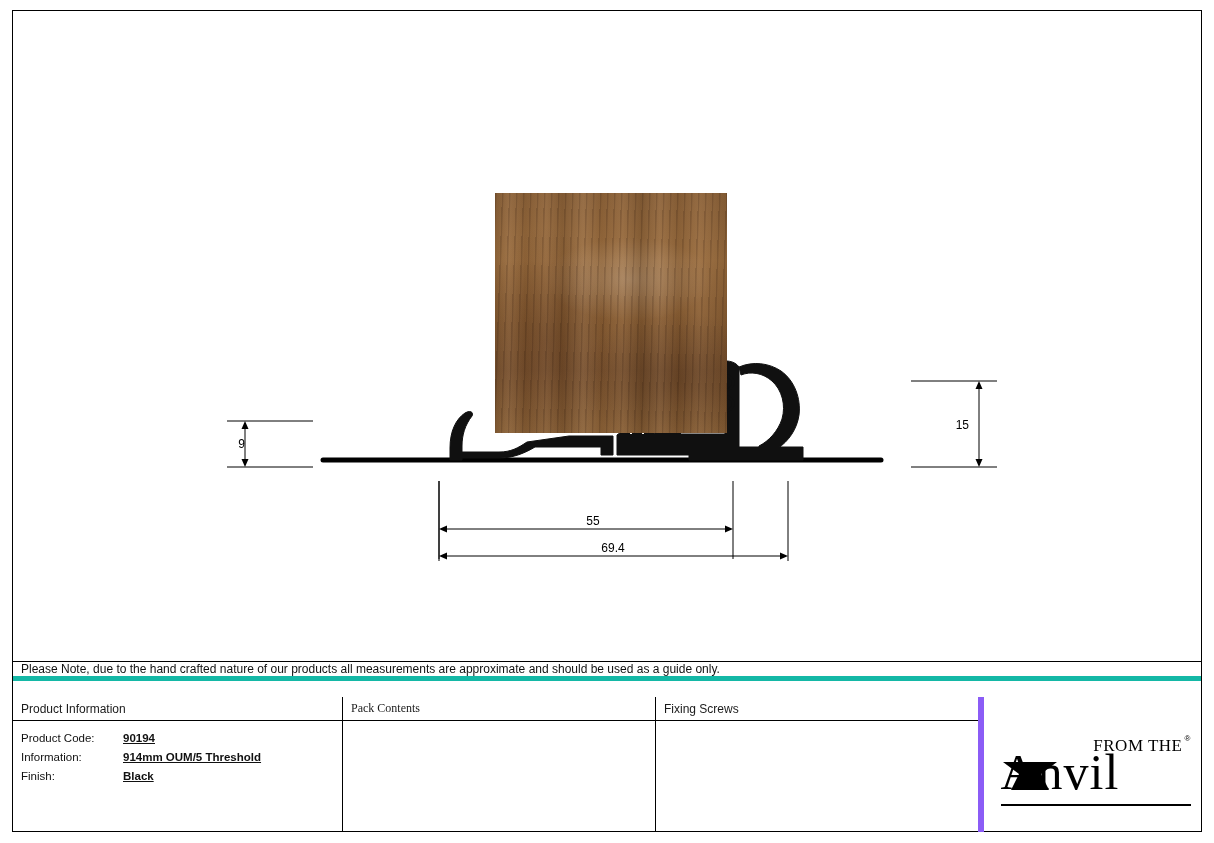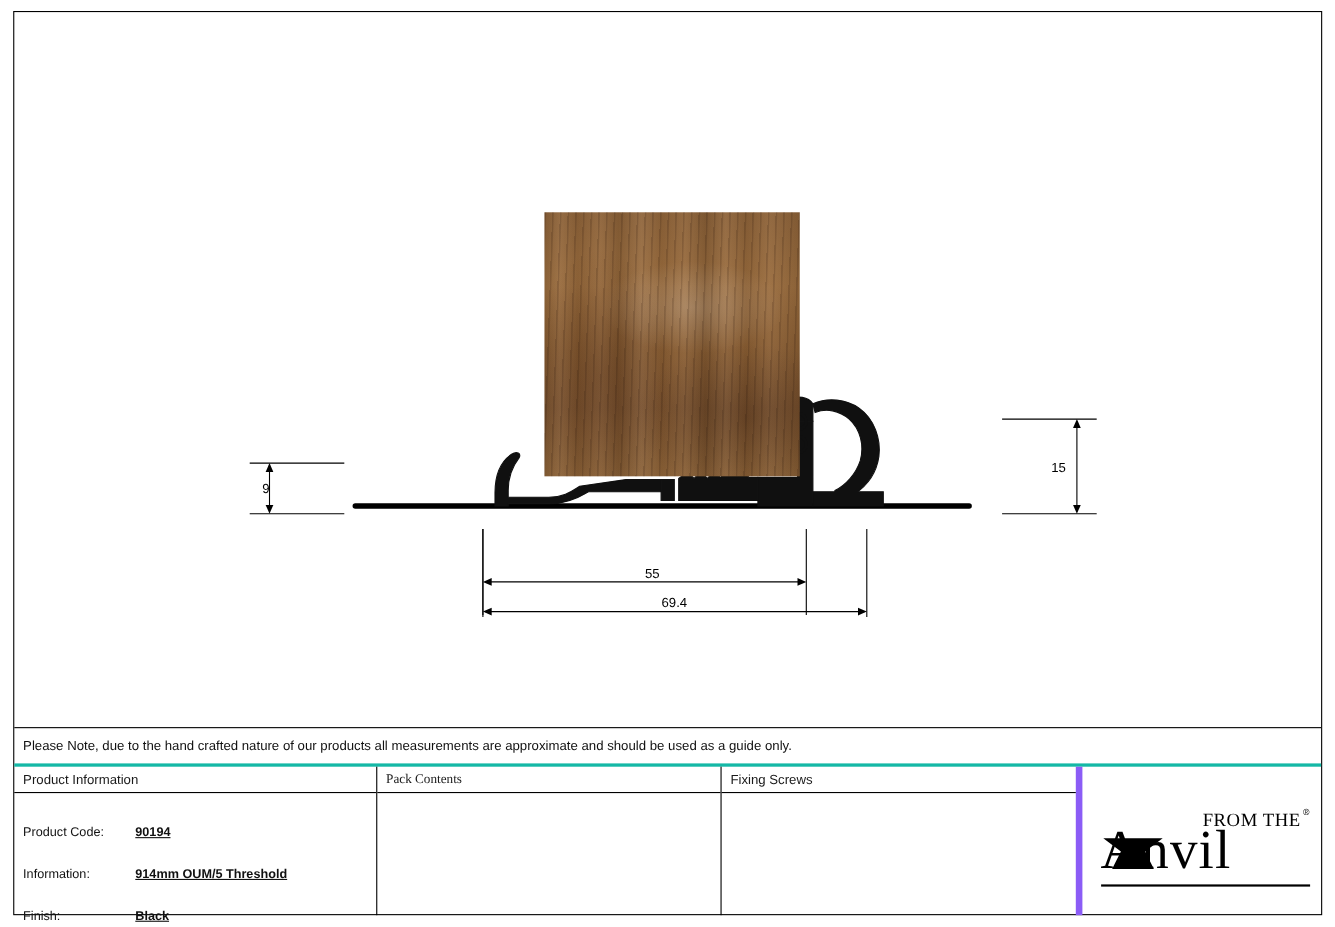--- a/index.html
+++ b/index.html
@@ -76,26 +76,26 @@
         rgba(58,30,12,0) 7px);
     mix-blend-mode: multiply;
   }
 
   
   .note-row {
     position: absolute;
     left: 13px;
     top: 661px;
     width: 1188px;
-    height: 36px;
+    height: 20px;
     border-top: 1px solid #000;
-    border-bottom: 3px solid #14b8a6;
+    border-bottom: 5px solid #14b8a6;
     box-sizing: border-box;
     display: flex;
-    align-items: center;
+    align-items: flex-end;
   }
   .note-text {
     padding-left: 8px;
     font-size: 12px;
     color: #111;
   }
 
   .table-row {
     position: absolute;
     left: 13px;
@@ -122,21 +122,21 @@
     font-size: 12px;
     border-bottom: 1px solid #000;
     box-sizing: border-box;
   }
 
   .spec {
     padding: 8px 8px 0 8px;
     font-size: 11.5px;
     line-height: 19px;
   }
-  .spec-line { display: flex; margin-top: 19px; }
+  .spec-line { display: flex; }
   .spec-key { width: 102px; color: #111; }
   .spec-val { color: #111; font-weight: bold; text-decoration: underline; }
 
   
   .logo-wrap {
     position: absolute;
     left: 0;
     top: 0;
     width: 100%;
     height: 100%;

